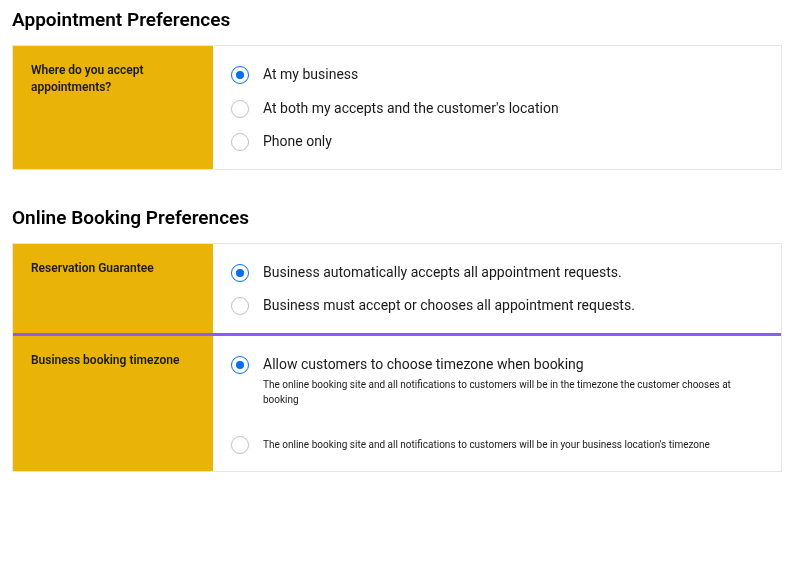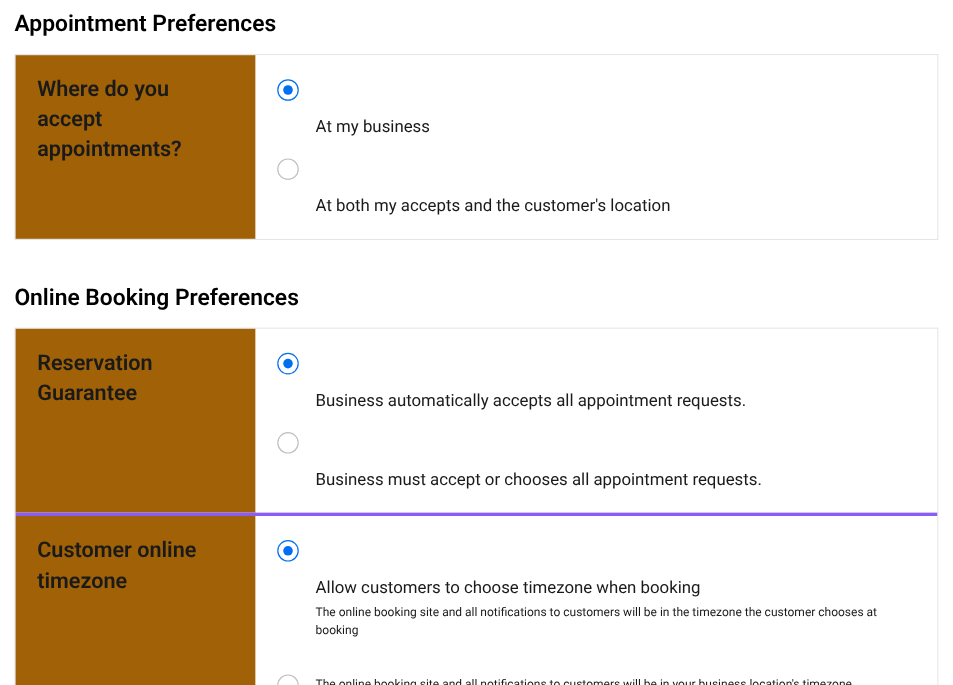--- a/index.html
+++ b/index.html
@@ -4,29 +4,29 @@
   <style>
     * { margin: 0; padding: 0; box-sizing: border-box; }
     body { font-family: -apple-system, BlinkMacSystemFont, "Segoe UI", Roboto, Helvetica, Arial, sans-serif; color: #111; background: #fff; padding: 8px 12px; width: 794px; }
     
     .section { margin-bottom: 36px; }
     .section-title { font-size: 19px; font-weight: 600; margin-bottom: 14px; color: #000; }
     
     .panel { border: 1px solid #e5e5e5; }
     .panel-row { display: flex; border-bottom: 3px solid #8b5cf6; }
     .panel-row:last-child { border-bottom: none; }
-    .panel-label-cell { width: 200px; background: #a16207; padding: 16px 18px; font-size: 18px; font-weight: 600; color: #1a1a1a; line-height: 1.4; }
+    .panel-label-cell { width: 200px; background: #eab308; padding: 16px 18px; font-size: 12px; font-weight: 600; color: #1a1a1a; line-height: 1.4; }
     .panel-content-cell { flex: 1; background: #fff; padding: 12px 18px 10px 18px; }
     
     .radio-option { display: flex; align-items: flex-start; padding: 7px 0; cursor: pointer; }
     .radio-circle { width: 18px; height: 18px; border: 1.5px solid #c0c0c0; border-radius: 50%; flex-shrink: 0; margin-right: 14px; margin-top: 1px; position: relative; background: #fff; }
     .radio-circle.selected { border-color: #0070f0; }
     .radio-circle.selected::after { content: ""; position: absolute; top: 50%; left: 50%; transform: translate(-50%, -50%); width: 8px; height: 8px; background: #0070f0; border-radius: 50%; }
     .radio-text { flex: 1; }
-    .radio-label { font-size: 14px; color: #1a1a1a; line-height: 1.4; margin-top: 32px; }
+    .radio-label { font-size: 14px; color: #1a1a1a; line-height: 1.4; }
     .radio-desc { font-size: 10px; color: #1a1a1a; line-height: 1.5; margin-top: 2px; }
     
     .opt-group-spacer { height: 14px; }
   </style>
 </head>
 <body>
 
 <div class="section">
   <h2 class="section-title">Appointment Preferences</h2>
   <div class="panel">
@@ -36,20 +36,26 @@
         <div class="radio-option">
           <div class="radio-circle selected"></div>
           <div class="radio-text">
             <div class="radio-label">At my business</div>
           </div>
         </div>
         <div class="radio-option">
           <div class="radio-circle"></div>
           <div class="radio-text">
             <div class="radio-label">At both my accepts and the customer's location</div>
+          </div>
+        </div>
+        <div class="radio-option">
+          <div class="radio-circle"></div>
+          <div class="radio-text">
+            <div class="radio-label">Phone only</div>
           </div>
         </div>
       </div>
     </div>
   </div>
 </div>
 
 <div class="section">
   <h2 class="section-title">Online Booking Preferences</h2>
   <div class="panel">
@@ -66,21 +72,21 @@
         <div class="radio-option">
           <div class="radio-circle"></div>
           <div class="radio-text">
             <div class="radio-label">Business must accept or chooses all appointment requests.</div>
           </div>
         </div>
       </div>
     </div>
 
     <div class="panel-row">
-      <div class="panel-label-cell">Customer online timezone</div>
+      <div class="panel-label-cell">Business booking timezone</div>
       <div class="panel-content-cell">
         <div class="radio-option">
           <div class="radio-circle selected"></div>
           <div class="radio-text">
             <div class="radio-label">Allow customers to choose timezone when booking</div>
             <div class="radio-desc">The online booking site and all notifications to customers will be in the timezone the customer chooses at booking</div>
           </div>
         </div>
         <div class="opt-group-spacer"></div>
         <div class="radio-option">

